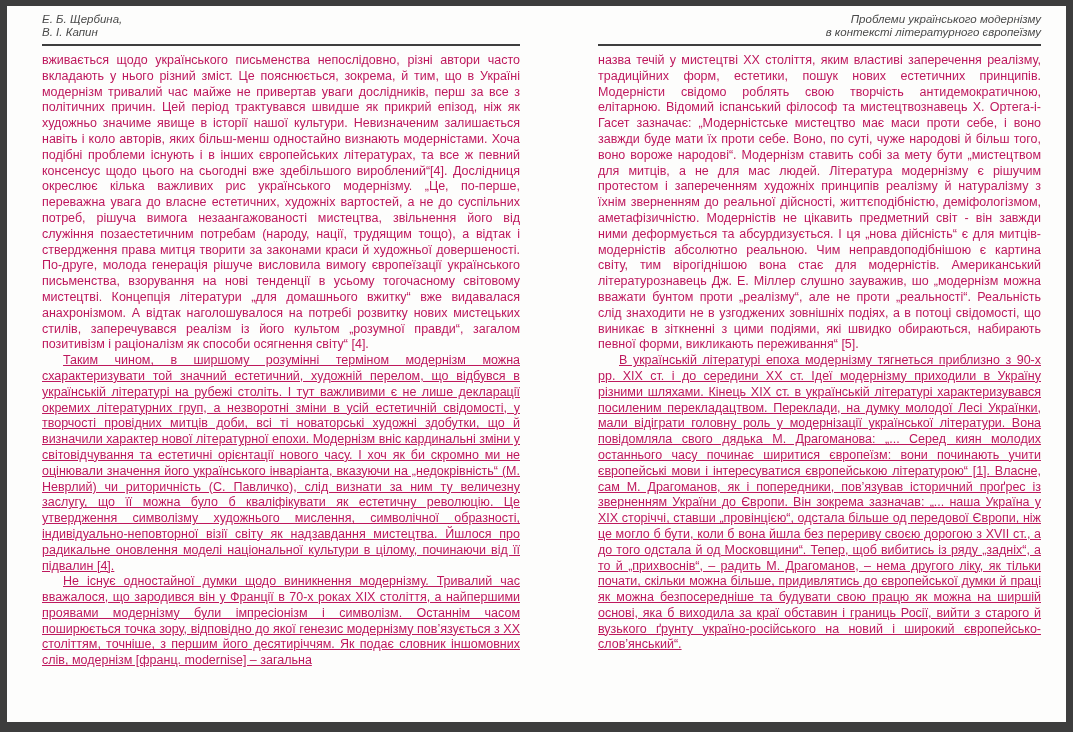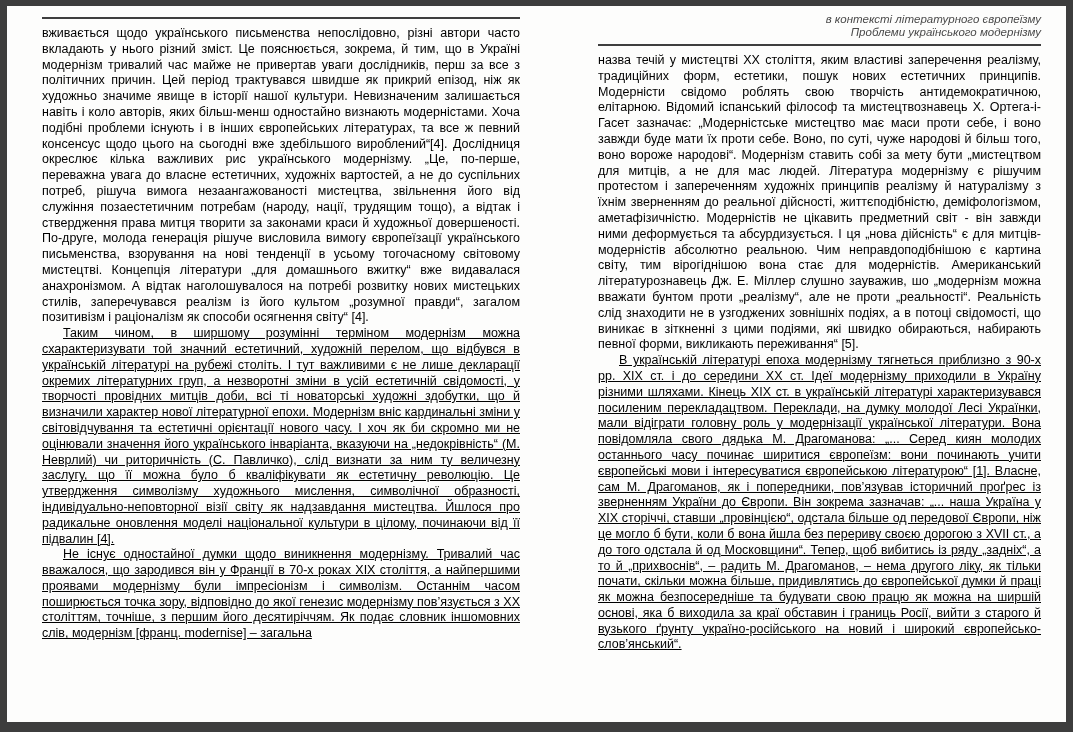--- a/index.html
+++ b/index.html
@@ -34,21 +34,21 @@
 
   .head-rule {
     border:0; margin:4px 0 0 0;
     border-top:2px solid #3e3e3e;
   }
 
   .body-text {
     margin-top:7px;
     font-size:12.5px;
     line-height:15.8px;
-    color:#000000;
+    color:#be185d;
     text-align:justify;
   }
   .body-text p { margin:0; padding:0; }
   .body-text p.indent { text-indent:21px;text-decoration:underline; }
 
   .page-number {
     position:absolute;
     top:689px;
     font-size:12px;
     color:#be185d;
@@ -57,33 +57,37 @@
   .page-number.left-num  { left:35px; }
   .page-number.right-num { left:624px; width:443px; text-align:center; }
 </style>
 </head>
 <body>
 
 <div class="canvas">
   <div class="sheet">
 
     <div class="page page-left">
+      <div class="running-head">
+        <div>Е. Б. Щербина,</div>
+        <div>В. І. Капин</div>
+      </div>
       <hr class="head-rule">
       <div class="body-text">
         <p>вживається щодо українського письменства непослідовно, різні автори часто вкладають у нього різний зміст. Це пояснюється, зокрема, й тим, що в Україні модернізм тривалий час майже не привертав уваги дослідників, перш за все з політичних причин. Цей період трактувався швидше як прикрий епізод, ніж як художньо значиме явище в історії нашої культури. Невизначеним залишається навіть і коло авторів, яких більш-менш одностайно визнають модерністами. Хоча подібні проблеми існують і в інших європейських літературах, та все ж певний консенсус щодо цього на сьогодні вже здебільшого вироблений“[4]. Дослідниця окреслює кілька важливих рис українського модернізму. „Це, по-перше, переважна увага до власне естетичних, художніх вартостей, а не до суспільних потреб, рішуча вимога незаангажованості мистецтва, звільнення його від служіння позаестетичним потребам (народу, нації, трудящим тощо), а відтак і ствердження права митця творити за законами краси й художньої довершеності. По-друге, молода генерація рішуче висловила вимогу європеїзації українського письменства, взорування на нові тенденції в усьому тогочасному світовому мистецтві. Концепція літератури „для домашнього вжитку“ вже видавалася анахронізмом. А відтак наголошувалося на потребі розвитку нових мистецьких стилів, заперечувався реалізм із його культом „розумної правди“, загалом позитивізм і раціоналізм як способи осягнення світу“ [4].</p>
         <p class="indent">Таким чином, в ширшому розумінні терміном модернізм можна схарактеризувати той значний естетичний, художній перелом, що відбувся в українській літературі на рубежі століть. І тут важливими є не лише декларації окремих літературних груп, а незворотні зміни в усій естетичній свідомості, у творчості провідних митців доби, всі ті новаторські художні здобутки, що й визначили характер нової літературної епохи. Модернізм вніс кардинальні зміни у світовідчування та естетичні орієнтації нового часу. І хоч як би скромно ми не оцінювали значення його українського інваріанта, вказуючи на „недокрівність“ (М. Неврлий) чи риторичність (С. Павличко), слід визнати за ним ту величезну заслугу, що її можна було б кваліфікувати як естетичну революцію. Це утвердження символізму художнього мислення, символічної образності, індивідуально-неповторної візії світу як надзавдання мистецтва. Йшлося про радикальне оновлення моделі національної культури в цілому, починаючи від її підвалин [4].</p>
         <p class="indent">Не існує одностайної думки щодо виникнення модернізму. Тривалий час вважалося, що зародився він у Франції в 70-х роках XIX століття, а найпершими проявами модернізму були імпресіонізм і символізм. Останнім часом поширюється точка зору, відповідно до якої генезис модернізму пов’язується з XX століттям, точніше, з першим його десятиріччям. Як подає словник іншомовних слів, модернізм [франц. modernise] – загальна</p>
       </div>
     </div>
     <div class="page-number left-num">184</div>
 
     <div class="page page-right">
       <div class="running-head right">
+        <div>Проблеми українського модернізму</div>
         <div>в контексті літературного європеїзму</div>
-        <div>Проблеми українського модернізму</div>
       </div>
       <hr class="head-rule">
       <div class="body-text">
         <p>назва течій у мистецтві XX століття, яким властиві заперечення реалізму, традиційних форм, естетики, пошук нових естетичних принципів. Модерністи свідомо роблять свою творчість антидемократичною, елітарною. Відомий іспанський філософ та мистецтвознавець Х. Ортега-і-Гасет зазначає: „Модерністське мистецтво має маси проти себе, і воно завжди буде мати їх проти себе. Воно, по суті, чуже народові й більш того, воно вороже народові“. Модернізм ставить собі за мету бути „мистецтвом для митців, а не для мас людей. Література модернізму є рішучим протестом і запереченням художніх принципів реалізму й натуралізму з їхнім зверненням до реальної дійсності, життєподібністю, деміфологізмом, аметафізичністю. Модерністів не цікавить предметний світ - він завжди ними деформується та абсурдизується. І ця „нова дійсність“ є для митців-модерністів абсолютно реальною. Чим неправдоподібнішою є картина світу, тим вірогіднішою вона стає для модерністів. Американський літературознавець Дж. Е. Міллер слушно зауважив, шо „модернізм можна вважати бунтом проти „реалізму“, але не проти „реальності“. Реальність слід знаходити не в узгоджених зовнішніх подіях, а в потоці свідомості, що виникає в зіткненні з цими подіями, які швидко обираються, набирають певної форми, викликають переживання“ [5].</p>
         <p class="indent">В українській літературі епоха модернізму тягнеться приблизно з 90-х рр. XIX ст. і до середини XX ст. Ідеї модернізму приходили в Україну різними шляхами. Кінець XIX ст. в українській літературі характеризувався посиленим перекладацтвом. Переклади, на думку молодої Лесі Українки, мали відіграти головну роль у модернізації української літератури. Вона повідомляла свого дядька М. Драгоманова: „... Серед киян молодих останнього часу починає ширитися європеїзм: вони починають учити європейські мови і інтересуватися європейською літературою“ [1]. Власне, сам М. Драгоманов, як і попередники, пов’язував історичний проґрес із зверненням України до Європи. Він зокрема зазначав: „... наша Україна у XIX сторіччі, ставши „провінцією“, одстала більше од передової Європи, ніж це могло б бути, коли б вона йшла без перериву своєю дорогою з XVII ст., а до того одстала й од Московщини“. Тепер, щоб вибитись із ряду „задніх“, а то й „прихвоснів“, – радить М. Драгоманов, – нема другого ліку, як тільки почати, скільки можна більше, придивлятись до європейської думки й праці як можна безпосередніше та будувати свою працю як можна на ширшій основі, яка б виходила за краї обставин і границь Росії, вийти з старого й вузького ґрунту україно-російського на новий і широкий європейсько-слов’янський“.</p>
       </div>
     </div>
     <div class="page-number right-num">185</div>
 
   </div>

